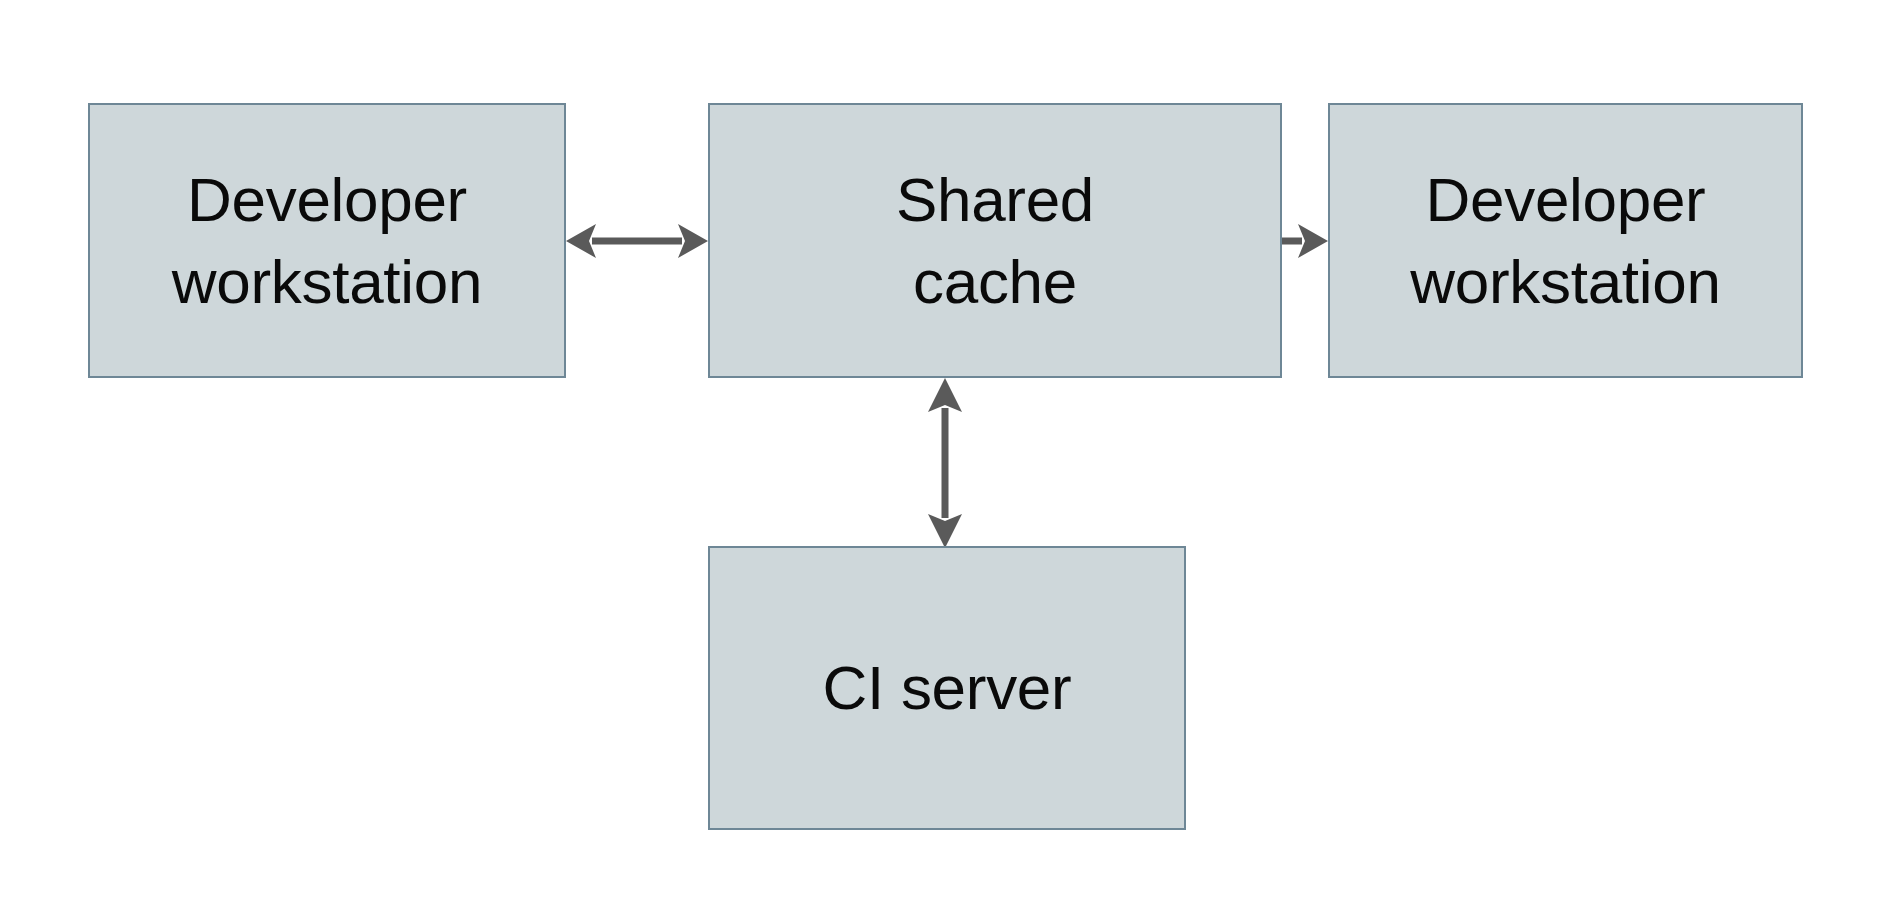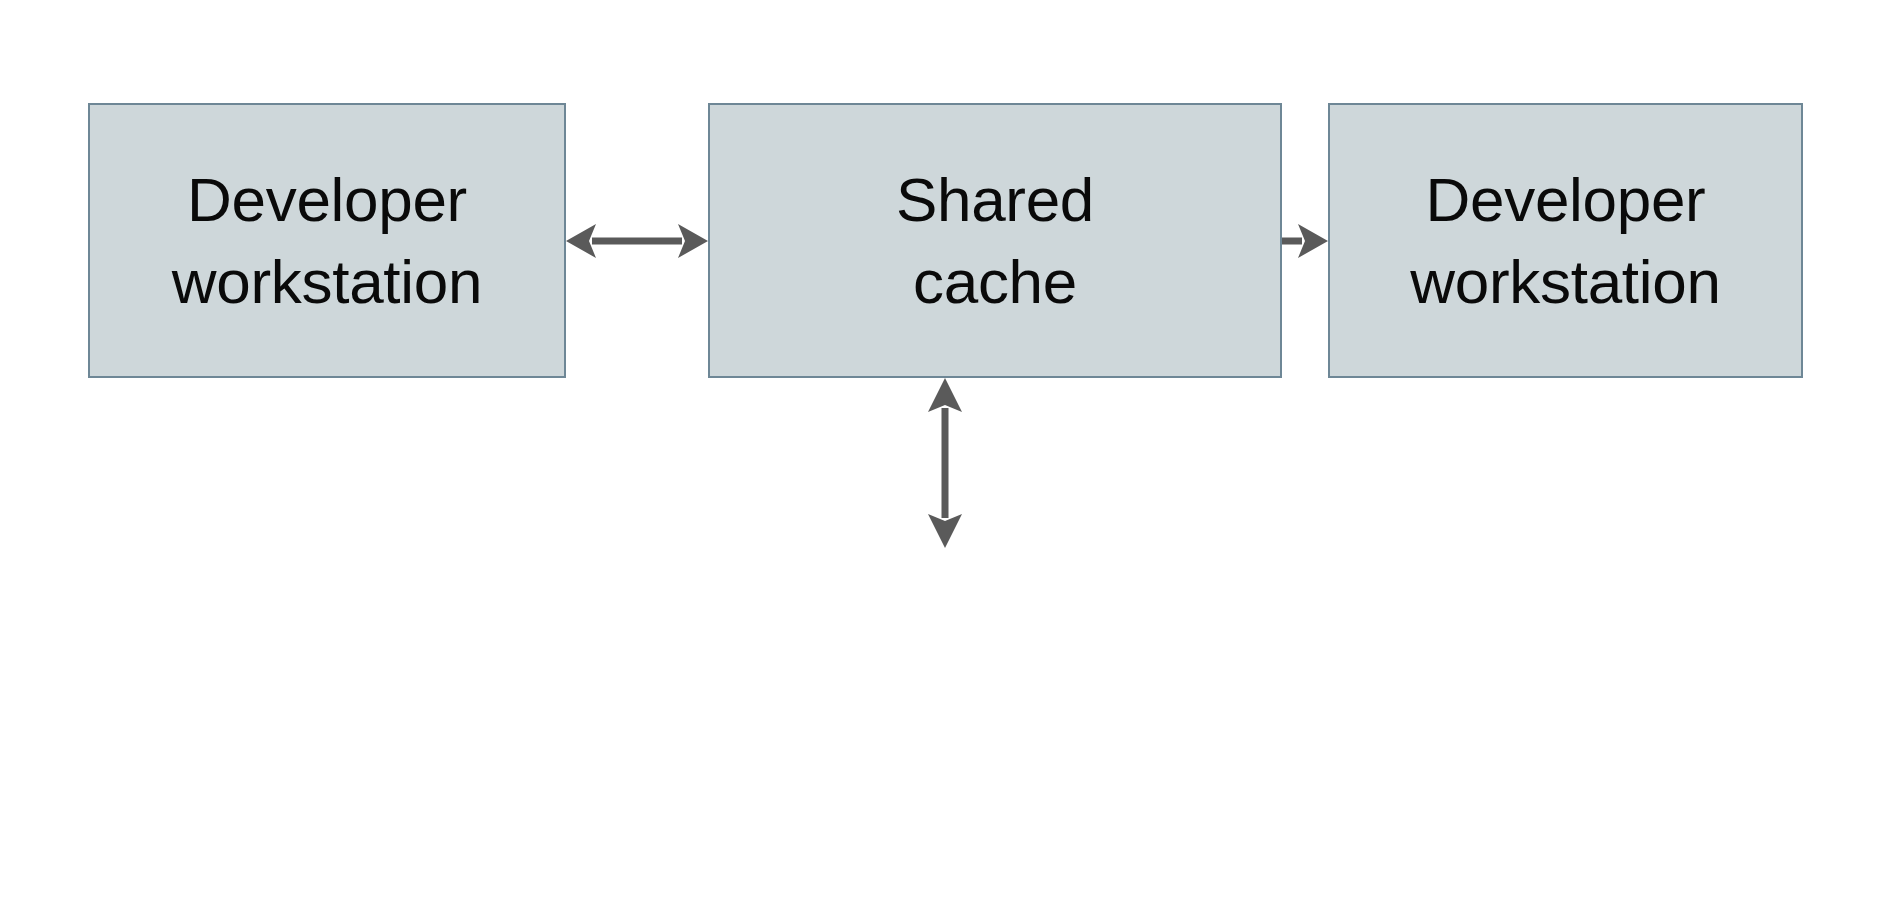--- a/index.html
+++ b/index.html
@@ -99,14 +99,17 @@
   <div class="node" id="node-shared">
     <span class="node-label">Shared
 cache</span>
   </div>
 
   <div class="node" id="node-dev-right">
     <span class="node-label">Developer
 workstation</span>
   </div>
 
+  <div class="node" id="node-ci">
+    <span class="node-label">CI server</span>
+  </div>
 
 </div>
 
 </body></html>

